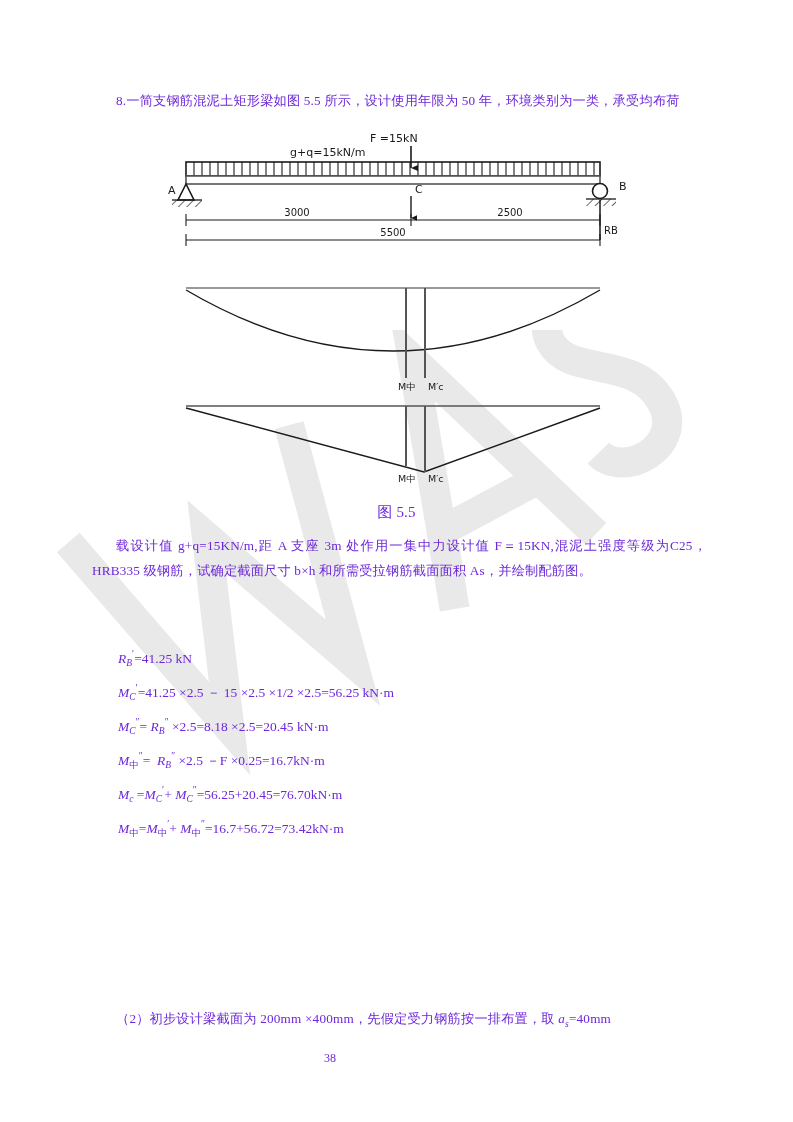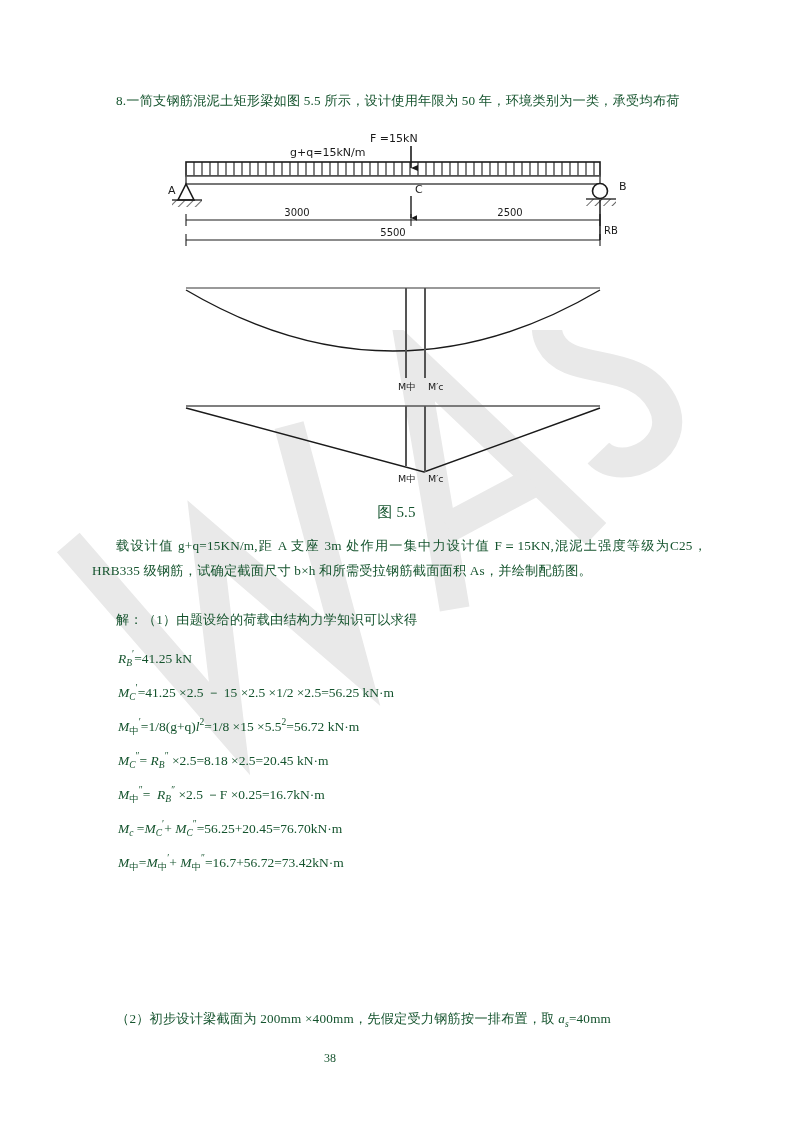--- a/index.html
+++ b/index.html
@@ -7,21 +7,21 @@
     padding: 0;
     background: #8a8a8a;
   }
   .page {
     position: relative;
     width: 793px;
     height: 1122px;
     background: #ffffff;
     overflow: hidden;
     font-family: "Liberation Serif", "DejaVu Serif", serif;
-    color: #14532d;
+    color: #6d28d9;
     box-sizing: border-box;
   }
 
   
   .watermark {
     position: absolute;
     left: 0; top: 330px;
     width: 793px; height: 480px;
     pointer-events: none;
     z-index: 0;
@@ -245,31 +245,27 @@
       </g>
       <text x="398" y="352" font-family="DejaVu Sans, sans-serif" font-size="9.5" fill="#1a1a1a">M中</text>
       <text x="428" y="352" font-family="DejaVu Sans, sans-serif" font-size="9.5" fill="#1a1a1a">M′c</text>
     </svg>
   </div>
 
   <div class="para fig-caption">图 5.5</div>
 
   <div class="para body-text">载设计值 g+q=15KN/m,距 A 支座 3m 处作用一集中力设计值 F＝15KN,混泥土强度等级为C25，HRB335 级钢筋，试确定截面尺寸 b×h 和所需受拉钢筋截面面积 As，并绘制配筋图。</div>
 
-  <div class="para solve-lead">解：（1）由题设给的荷载由结构力学知识可以求得</div>
 
   <div class="eq-list">
     <div class="eq">
       <span class="mi">R</span><sub class="si">B</sub><sup class="s">′</sup>=41.25 kN
     </div>
     <div class="eq">
       <span class="mi">M</span><sub class="si">C</sub><sup class="s">′</sup>=41.25 ×2.5 － 15 ×2.5 ×1/2 ×2.5=56.25 kN·m
-    </div>
-    <div class="eq">
-      <span class="mi">M</span><sub class="s">中</sub><sup class="s">′</sup>=1/8(g+q)<span class="mi">l</span><sup class="s">2</sup>=1/8 ×15 ×5.5<sup class="s">2</sup>=56.72 kN·m
     </div>
     <div class="eq">
       <span class="mi">M</span><sub class="si">C</sub><sup class="s">″</sup>= <span class="mi">R</span><sub class="si">B</sub><sup class="s">″</sup> ×2.5=8.18 ×2.5=20.45 kN·m
     </div>
     <div class="eq">
       <span class="mi">M</span><sub class="s">中</sub><sup class="s">″</sup>= &nbsp;<span class="mi">R</span><sub class="si">B</sub><sup class="s">″</sup> ×2.5 －F ×0.25=16.7kN·m
     </div>
     <div class="eq">
       <span class="mi">M</span><sub class="si">c</sub> =<span class="mi">M</span><sub class="si">C</sub><sup class="s">′</sup>+ <span class="mi">M</span><sub class="si">C</sub><sup class="s">″</sup>=56.25+20.45=76.70kN·m
     </div>

